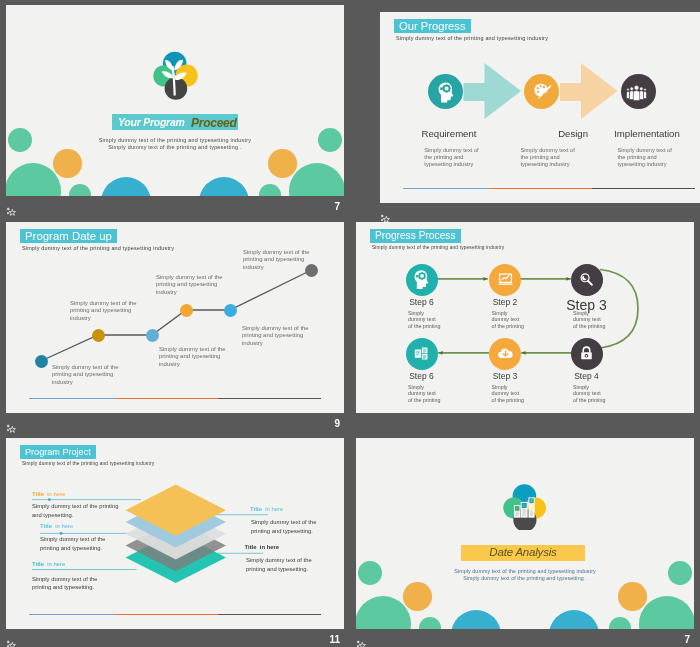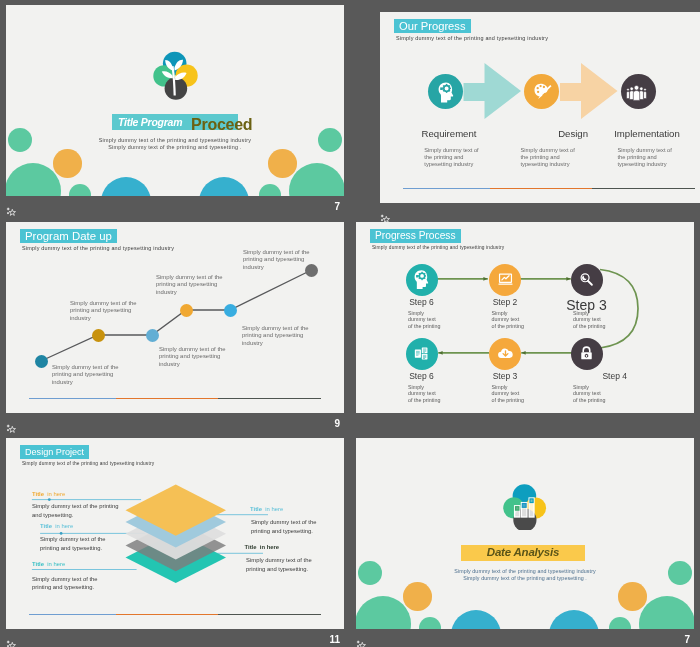--- a/index.html
+++ b/index.html
@@ -50,22 +50,22 @@
           <path d="M21.6 45.5 C21.4 37.0 20.9 26.5 19.5 16.5 L21.6 16.1 C23.0 26.5 23.6 37.0 23.8 45.5 Z"></path>
           <path d="M21.0 18.2 C19.6 12.5 16.8 9.8 13.2 9.9 C13.4 15.2 16.1 18.9 21.0 20.6 Z"></path>
           <path d="M22.4 18.0 C24.0 12.2 27.3 9.4 31.0 9.8 C30.6 15.1 27.6 18.8 22.6 20.5 Z"></path>
           <path d="M20.6 25.8 C17.6 22.0 13.6 20.5 9.8 21.6 C11.8 26.2 15.8 28.6 20.9 28.2 Z"></path>
           <path d="M23.0 27.0 C26.5 23.0 30.9 21.6 34.6 22.9 C32.6 27.6 28.4 30.4 23.2 29.9 Z"></path>
         </g>
       </svg>
     </div>
 
     <div class="s1title" style="left:106px;top:109px;width:126px;height:16px;background:#5cc9ce;">
-      <span class="txt" style="left:6px;top:2px;font-size:10.5px;font-style:italic;font-weight:bold;color:#ffffff;letter-spacing:-.25px;">Title Program</span>
-      <span class="txt" style="left:79px;top:2px;font-size:16px;font-weight:bold;color:#6b6112;letter-spacing:-.25px;">Proceed</span>
+      <span class="txt" style="left:6px;top:2px;font-size:10.5px;font-style:italic;font-weight:bold;color:#ffffff;letter-spacing:-.25px;">Your Program</span>
+      <span class="txt" style="left:79px;top:2px;font-size:12px;font-style:italic;font-weight:bold;color:#6b6112;letter-spacing:-.25px;">Proceed</span>
     </div>
 
     <div class="txt" style="left:0;top:132px;width:338px;text-align:center;font-size:5.4px;color:#4a4a4a;letter-spacing:.25px;">Simply dummy text of the printing and typesetting industry</div>
     <div class="txt" style="left:0;top:139px;width:338px;text-align:center;font-size:5.4px;color:#4a4a4a;letter-spacing:.25px;">Simply dummy text of the printing and typesetting .</div>
   </div>
   <div class="footer">
     <span class="star-ico">
       <svg width="11" height="10" viewBox="0 0 11 10">
             <path d="M6.3 2.3 L7.1 4.6 L9.5 4.6 L7.6 6.1 L8.3 8.4 L6.3 7.0 L4.3 8.4 L5.0 6.1 L3.1 4.6 L5.5 4.6 Z" fill="none" stroke="#e3e3e3" stroke-width="0.85"></path>
             <path d="M0.9 2.0 L3.5 2.0 M2.2 0.7 L2.2 3.3" stroke="#f0f0f0" stroke-width="1.0"></path>
@@ -317,21 +317,21 @@
               <path d="M4.3 9.0h5.2 M4.3 10.8h5.2 M4.3 12.6h5.2 M4.3 14.4h3.4"></path>
               <path d="M14.0 5.6h4.8 M14.0 7.2h4.8 M14.0 8.8h4.8 M14.0 10.3h3.0"></path>
               <path d="M14.0 14.6h4.8 M14.0 16.2h4.8 M14.0 17.8h4.8 M14.0 19.1h3.0"></path>
             </g>
           </svg>
     </div>
 
     <div class="txt" style="left:25px;top:75px;width:81px;text-align:center;font-size:8.5px;color:#3a3a3a;">Step 6</div>
     <div class="txt" style="left:108.5px;top:75px;width:81px;text-align:center;font-size:8.5px;color:#3a3a3a;">Step 2</div>
     <div class="txt" style="left:190px;top:75px;width:81px;text-align:center;font-size:14px;color:#3a3a3a;">Step 3</div>
-    <div class="txt" style="left:190px;top:149px;width:81px;text-align:right;font-size:8.5px;color:#3a3a3a;">Step 4</div>
+    <div class="txt" style="left:190px;top:149px;width:81px;text-align:center;font-size:8.5px;color:#3a3a3a;">Step 4</div>
     <div class="txt" style="left:108.5px;top:149px;width:81px;text-align:center;font-size:8.5px;color:#3a3a3a;">Step 3</div>
     <div class="txt" style="left:25px;top:149px;width:81px;text-align:center;font-size:8.5px;color:#3a3a3a;">Step 6</div>
 
     <div class="txt" style="left:52px;top:88px;font-size:5.35px;line-height:6.3px;color:#5a5a5a;">
       <div>Simply</div>
       <div>dummy text</div>
       <div>of the printing</div>
     </div>
     <div class="txt" style="left:135.5px;top:88px;font-size:5.35px;line-height:6.3px;color:#5a5a5a;">
       <div>Simply</div>
@@ -356,21 +356,21 @@
     <div class="txt" style="left:52px;top:162px;font-size:5.35px;line-height:6.3px;color:#5a5a5a;">
       <div>Simply</div>
       <div>dummy text</div>
       <div>of the printing</div>
     </div>
   </div>
 </div>
 
 <div class="slidewrap" style="left:6px;top:438px;">
   <div class="slide">
-    <div class="tbadge" style="left:14px;top:7px;font-size:9.11px;">Design Project</div>
+    <div class="tbadge" style="left:14px;top:7px;font-size:9.11px;">Program Project</div>
     <div class="tsub" style="left:16px;top:23px;font-size:4.8px;letter-spacing:.16px;">Simply dummy text of the printing and typesetting  industry</div>
 
     <svg style="position:absolute;left:0;top:0;" width="338" height="191">
       <g stroke="#6cc0da" stroke-width="0.9" fill="none">
         <path d="M25.9,61.6 L135.1,61.6"></path>
         <path d="M34.1,95.4 L138.6,95.4"></path>
         <path d="M25.9,131.5 L130.6,131.5"></path>
         <path d="M186,76.7 L262,76.7"></path>
         <path d="M183,115.3 L257,115.3"></path>
       </g>
@@ -475,21 +475,21 @@
         </g>
         <g fill="none" stroke-width="1.2">
           <rect x="13.5" y="28.7" width="3.4" height="3.4" stroke="#3ea86e" fill="#3ea86e" fill-opacity="0.8"></rect>
           <rect x="20.3" y="25.5" width="3.8" height="3.8" stroke="#1a96c4" fill="#1a96c4" fill-opacity="0.8"></rect>
           <rect x="28.0" y="20.9" width="3.1" height="3.6" stroke="#0d9ebf" fill="#0d9ebf" fill-opacity="0.6"></rect>
         </g>
       </svg>
     </div>
 
     <div class="s1title" style="left:105px;top:107px;width:124px;height:16px;background:#fac94b;">
-      <span class="txt" style="left:0;top:1px;width:124px;text-align:center;font-size:11.5px;font-style:italic;font-weight:bold;color:#5a5418;letter-spacing:-.2px;">Date Analysis</span>
+      <span class="txt" style="left:0;top:1px;width:124px;text-align:center;font-size:11.5px;font-style:italic;font-weight:normal;color:#5a5418;letter-spacing:-.2px;">Date Analysis</span>
     </div>
 
     <div class="txt" style="left:0;top:130px;width:338px;text-align:center;font-size:5.3px;color:#4a6d8c;letter-spacing:.1px;">Simply dummy text of the printing and typesetting industry</div>
     <div class="txt" style="left:0;top:137px;width:338px;text-align:center;font-size:5.3px;color:#4a6d8c;letter-spacing:.1px;">Simply dummy text of the printing and typesetting .</div>
   </div>
   <div class="footer">
     <span class="star-ico">
       <svg width="11" height="10" viewBox="0 0 11 10">
             <path d="M6.3 2.3 L7.1 4.6 L9.5 4.6 L7.6 6.1 L8.3 8.4 L6.3 7.0 L4.3 8.4 L5.0 6.1 L3.1 4.6 L5.5 4.6 Z" fill="none" stroke="#e3e3e3" stroke-width="0.85"></path>
             <path d="M0.9 2.0 L3.5 2.0 M2.2 0.7 L2.2 3.3" stroke="#f0f0f0" stroke-width="1.0"></path>

